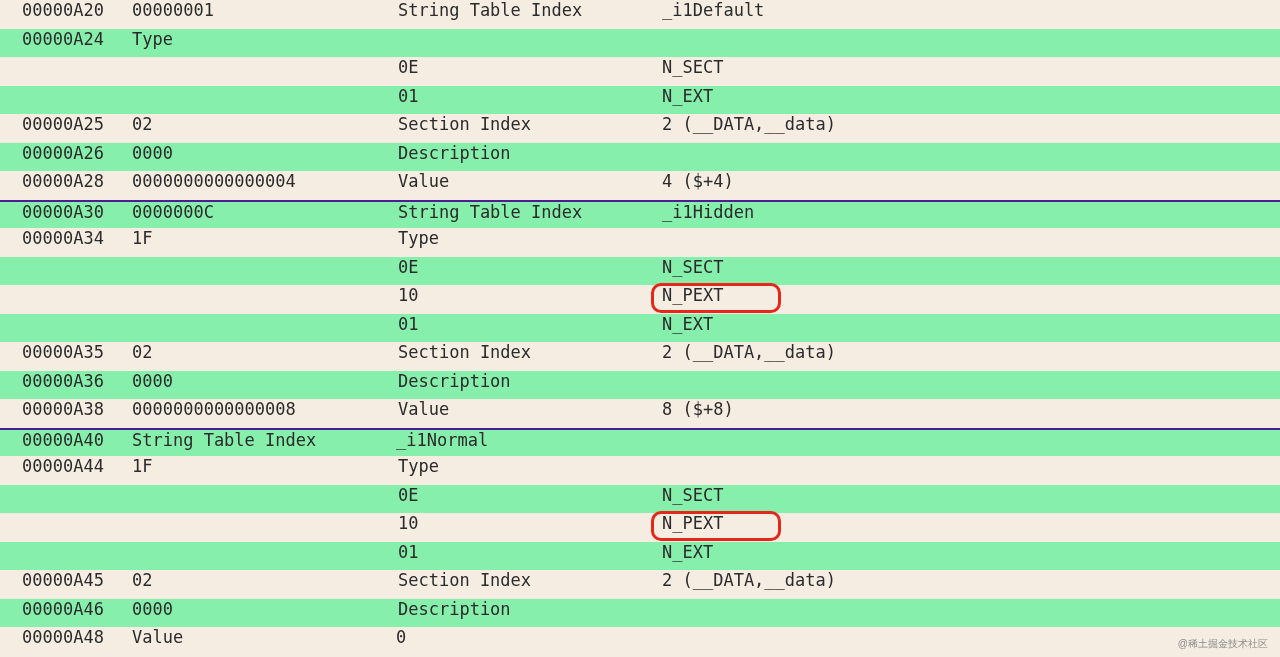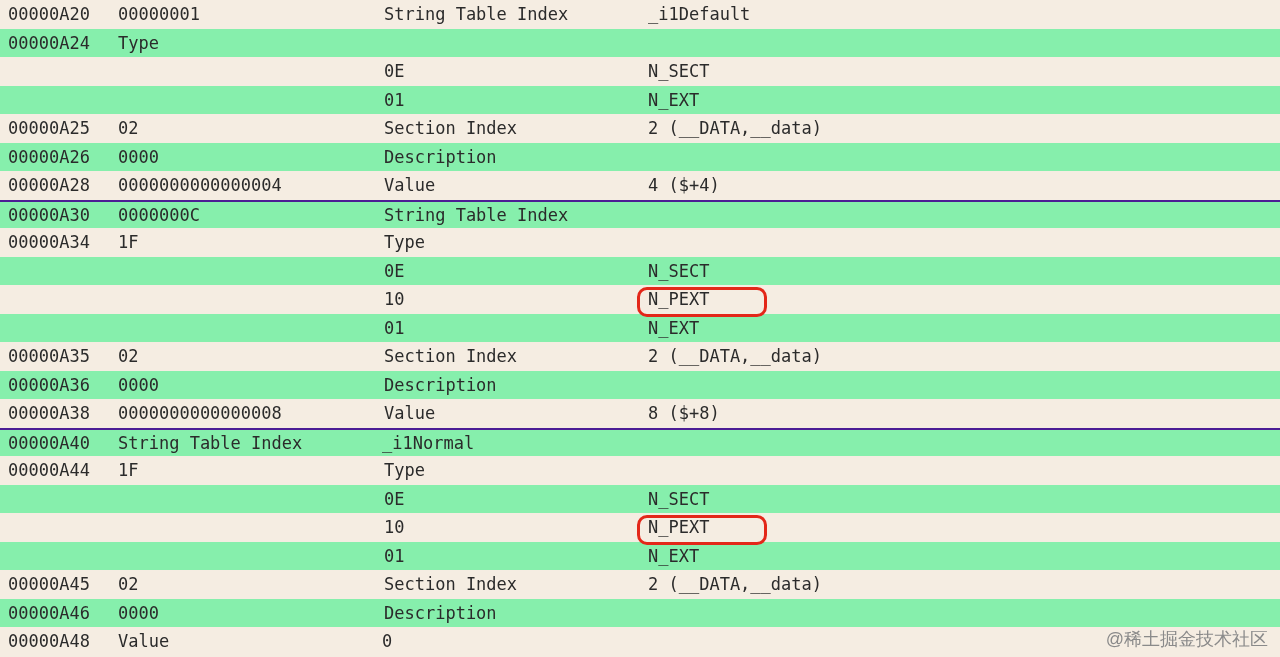--- a/index.html
+++ b/index.html
@@ -10,22 +10,21 @@
     width: 1280px;
     height: 657px;
     overflow: hidden;
     position: relative;
     color: #2b2b2b;
   }
   .table { width: 100%; }
   .row {
     display: flex;
     height: 28.5px;
-    align-items: center;
-    padding-left: 8px;
+    padding-left: 22px;
   }
   .row.odd  { background: #f5ede2; }
   .row.even { background: #86efac; }
   .row.sep  { border-top: 2px solid #4c1d95; }
   .c-off  { width: 110px; flex: none; }
   .c-data { width: 266px; flex: none; }
   .c-desc { width: 264px; flex: none; }
   .c-val  { flex: 1; position: relative; }
   .hl {
     position: absolute;
@@ -35,21 +34,21 @@
     width: 130px;
     left: -11px;
     top: -2px;
     pointer-events: none;
   }
   .watermark {
     position: absolute;
     right: 12px;
     bottom: 6px;
     font-family: -apple-system, BlinkMacSystemFont, "Helvetica Neue", Arial, sans-serif;
-    font-size: 18px;
+    font-size: 10px;
     color: #8a8a8a;
   }
 </style>
 </head>
 <body>
 
 <div class="table" id="tbl">
     <div class="row odd">
       <div class="c-off">00000A20</div>
       <div class="c-data">00000001</div>
@@ -88,20 +87,21 @@
     <div class="row odd">
       <div class="c-off">00000A28</div>
       <div class="c-data">0000000000000004</div>
       <div class="c-desc">Value</div>
       <div class="c-val"><span>4 ($+4)</span></div>
     </div>
     <div class="row even sep">
       <div class="c-off">00000A30</div>
       <div class="c-data">0000000C</div>
       <div class="c-desc">String Table Index</div>
+      <div class="c-val"><span>_i1Hidden</span></div>
     </div>
     <div class="row odd">
       <div class="c-off">00000A34</div>
       <div class="c-data">1F</div>
       <div class="c-desc">Type</div>
       <div class="c-val"><span></span></div>
     </div>
     <div class="row even">
       <div class="c-off"></div>
       <div class="c-data"></div>

